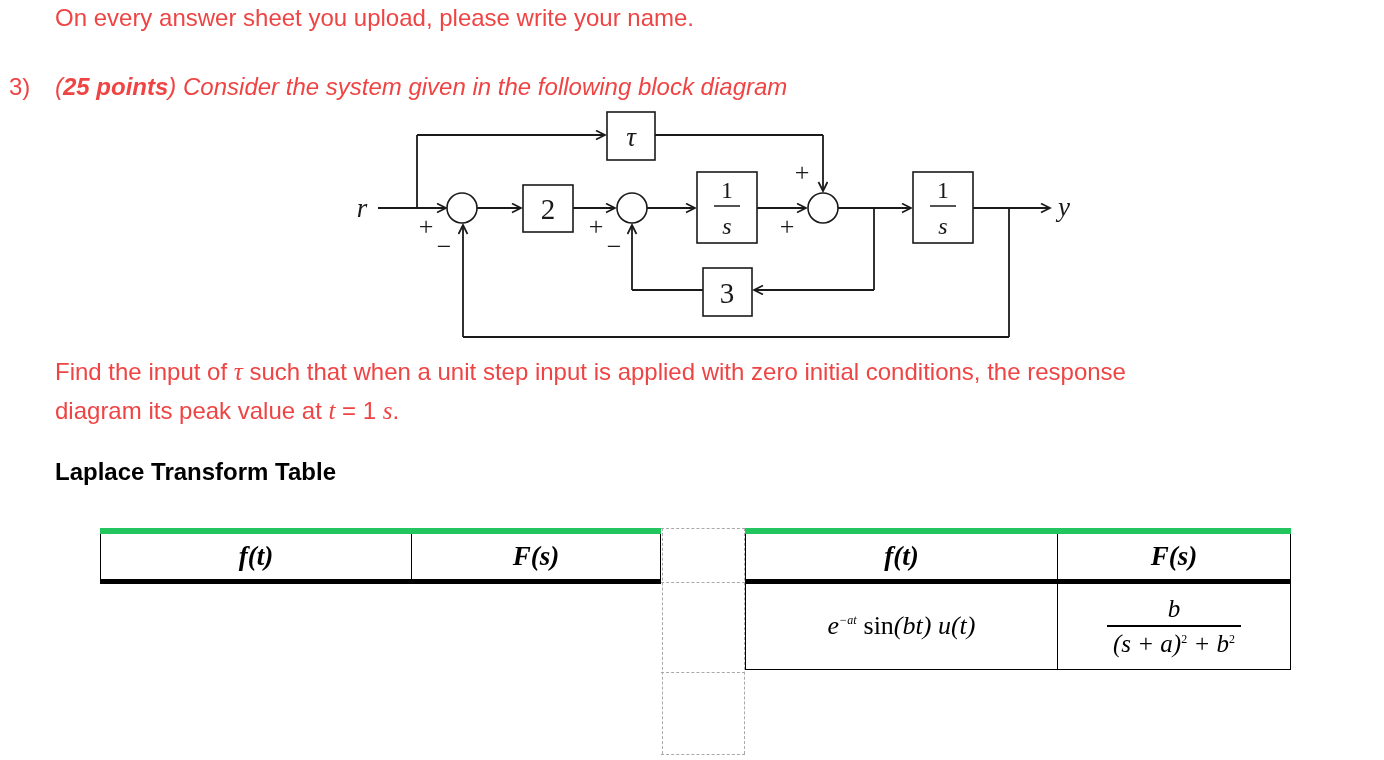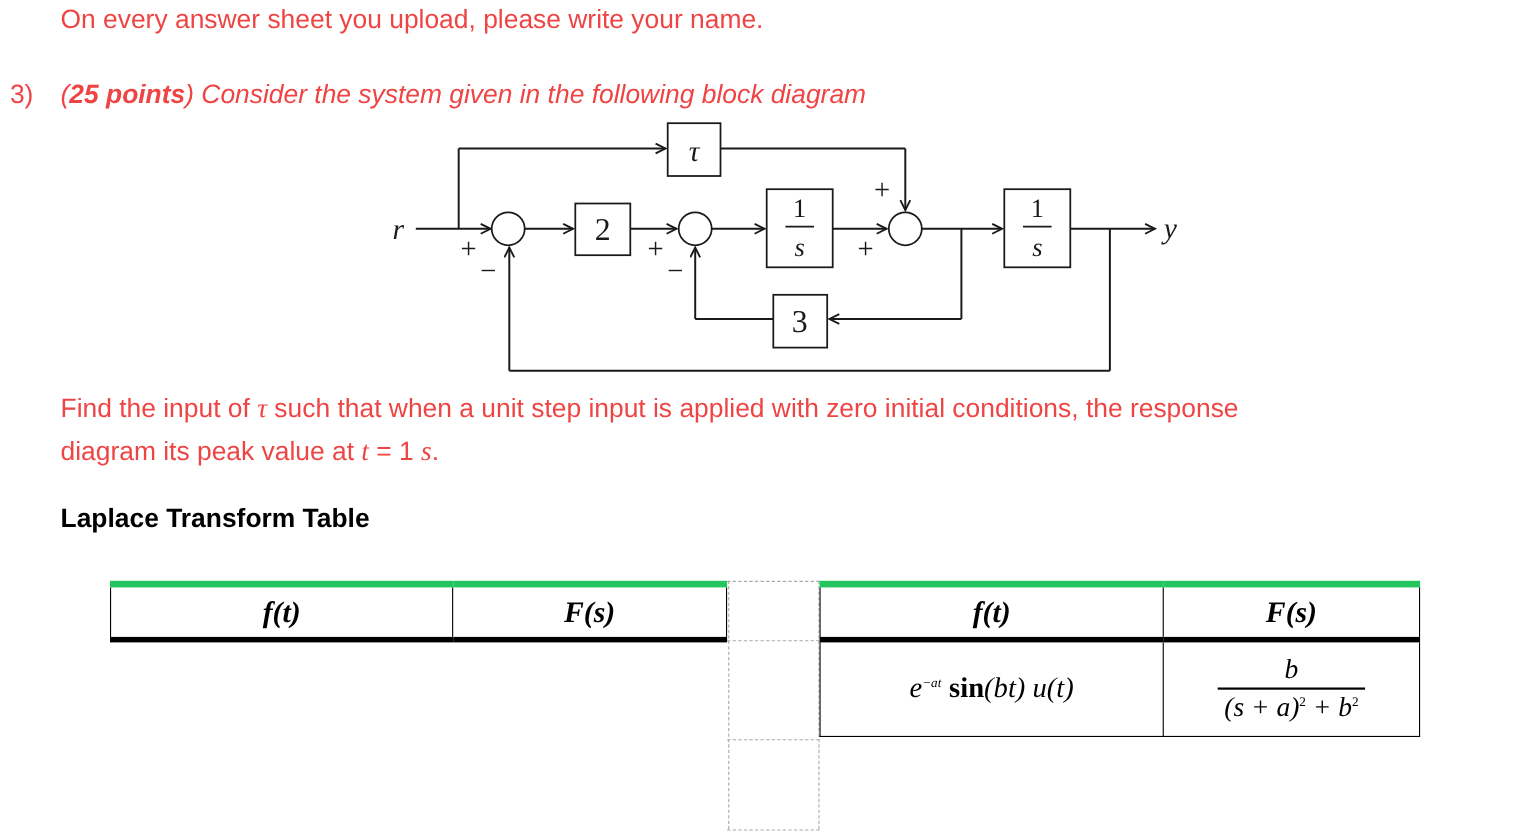--- a/index.html
+++ b/index.html
@@ -41,21 +41,21 @@
   }
   table.lap th {
     border-top:6px solid #22c55e;
     border-bottom:5px solid #000;
     height:50px; font-weight:bold; font-style:italic; font-size:27px;
   }
   table.lap tr.r1 td { height:88px; }
   table.lap tr.r2 td { height:80px; }
   .it { font-style:italic; }
   .up { font-style:normal; }
-  .fn { font-style:normal; margin-left:7px;font-weight:bold; }
+  .fn { font-style:normal; margin-left:7px; }
   sup.sp { font-size:12px; }
   .frac { display:inline-block; vertical-align:middle; text-align:center; line-height:1.18; font-size:25px; }
   .frac .top { display:block; padding:0 6px 2px; }
   .frac .bot { display:block; border-top:2px solid #000; padding:2px 6px 0; }
 
   .dash-h { border-top:1.5px dashed #a9a9a9; height:0; }
   .dash-v { border-left:1.5px dashed #a9a9a9; width:0; }
 </style>
 </head>
 <body>

